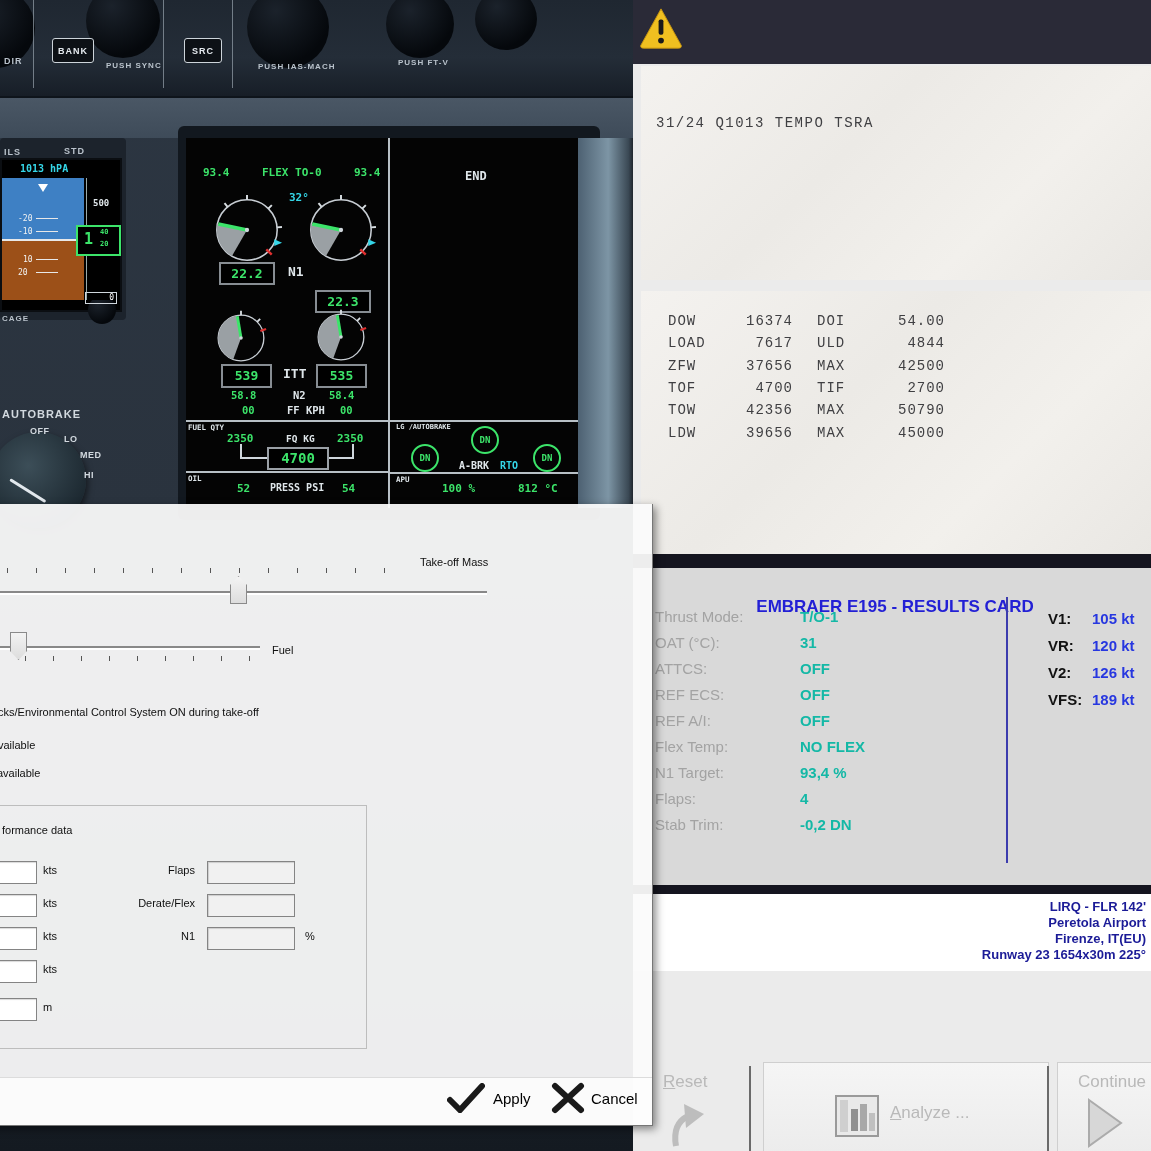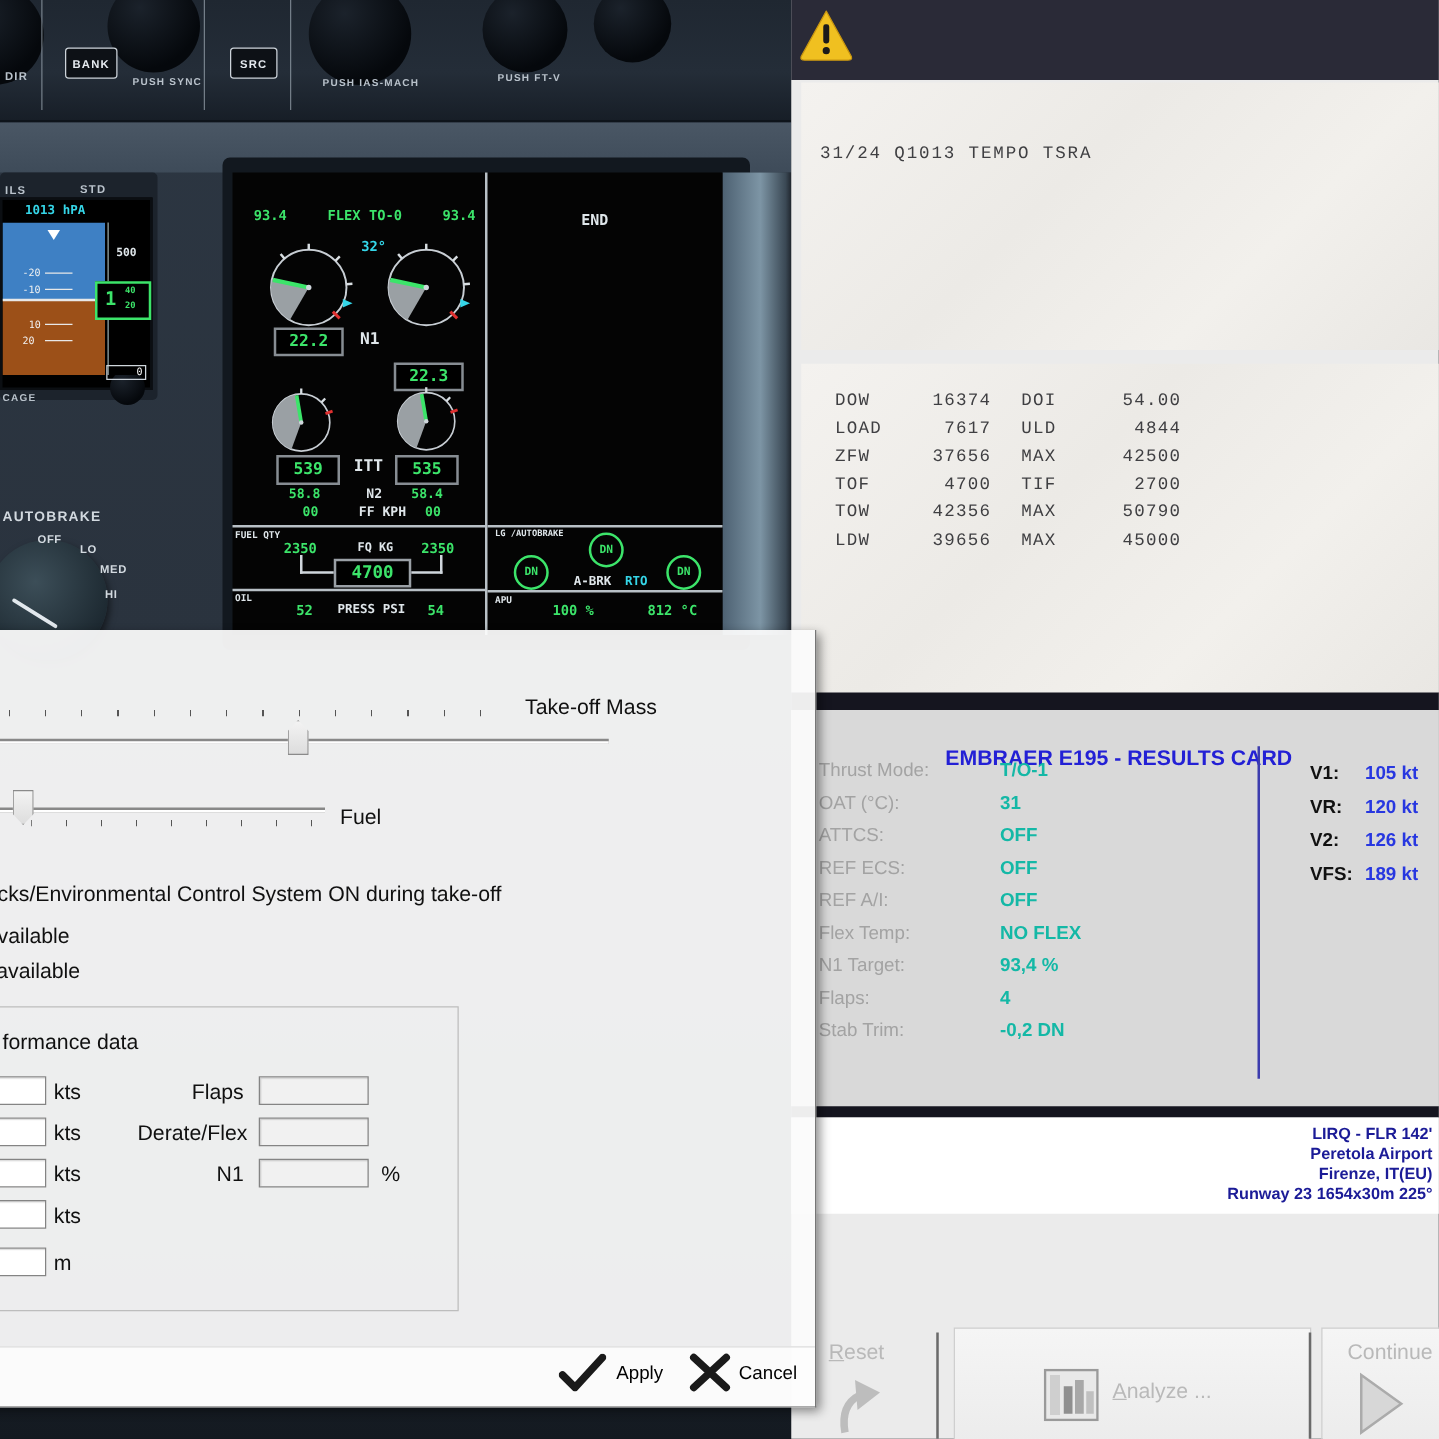--- a/index.html
+++ b/index.html
@@ -80,21 +80,21 @@
           box-shadow:3px 3px 8px rgba(0,0,0,.45);z-index:50;}
   .dlg-btnbar{left:-260px;top:1077px;width:912px;height:47px;background:rgba(253,253,253,.85);border-top:1px solid #dcdcdc;z-index:51;}
   .dz{z-index:52;}
   .slider-track{height:2px;background:#888;border-bottom:2px solid #fff;z-index:52;}
   .ticks{height:5px;z-index:52;}
   .ticks-mass{background:repeating-linear-gradient(90deg,#555 0 1px,transparent 1px 29px);}
   .ticks-fuel{background:repeating-linear-gradient(90deg,#555 0 1px,transparent 1px 28px);}
   .thumb{width:17px;height:28px;background:linear-gradient(180deg,#f4f4f4,#dcdcdc);box-shadow:inset 0 0 0 1px #8a8a8a;z-index:53;}
   .thumb-up{clip-path:polygon(50% 0,100% 32%,100% 100%,0 100%,0 32%);}
   .thumb-down{clip-path:polygon(0 0,100% 0,100% 68%,50% 100%,0 68%);}
-  .dlg-text{font-size:17px;color:#101010;z-index:52;white-space:nowrap;}
+  .dlg-text{font-size:11px;color:#101010;z-index:52;white-space:nowrap;}
   .field{height:21px;background:#fff;border:1px solid #848484;box-shadow:inset 1px 1px 1px rgba(0,0,0,.15);z-index:52;}
   .field-dis{background:#f1f1f1;}
   .groupbox{border:1px solid #bdbdbd;z-index:51;}
   .dlg-btn-label{font-size:15px;color:#000;z-index:52;}
 </style>
 </head>
 <body>
 
 <div id="root">
 

